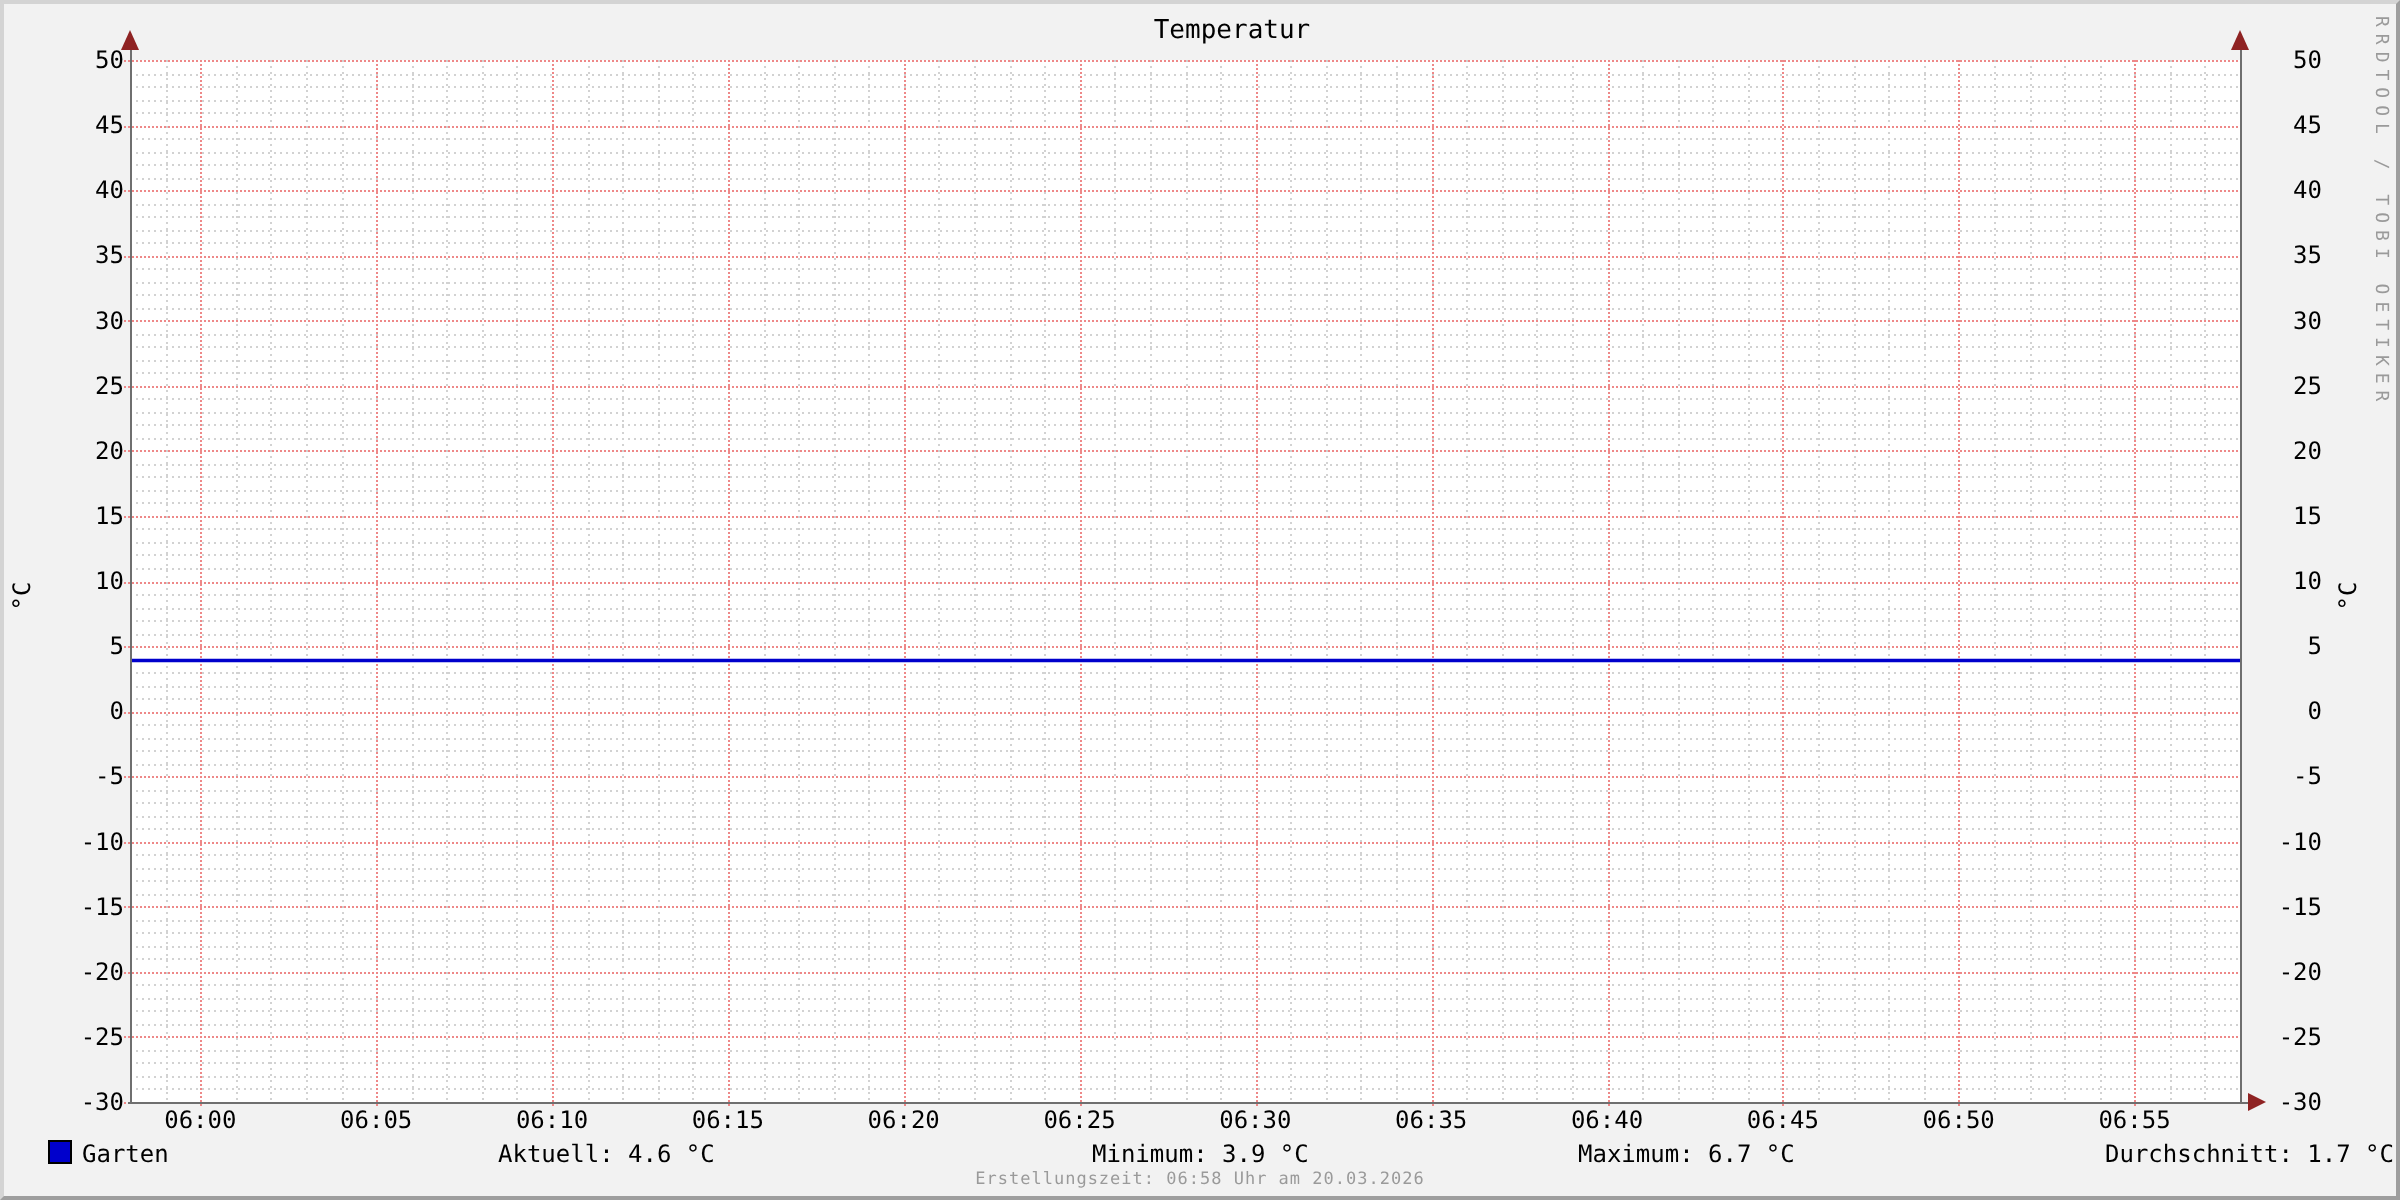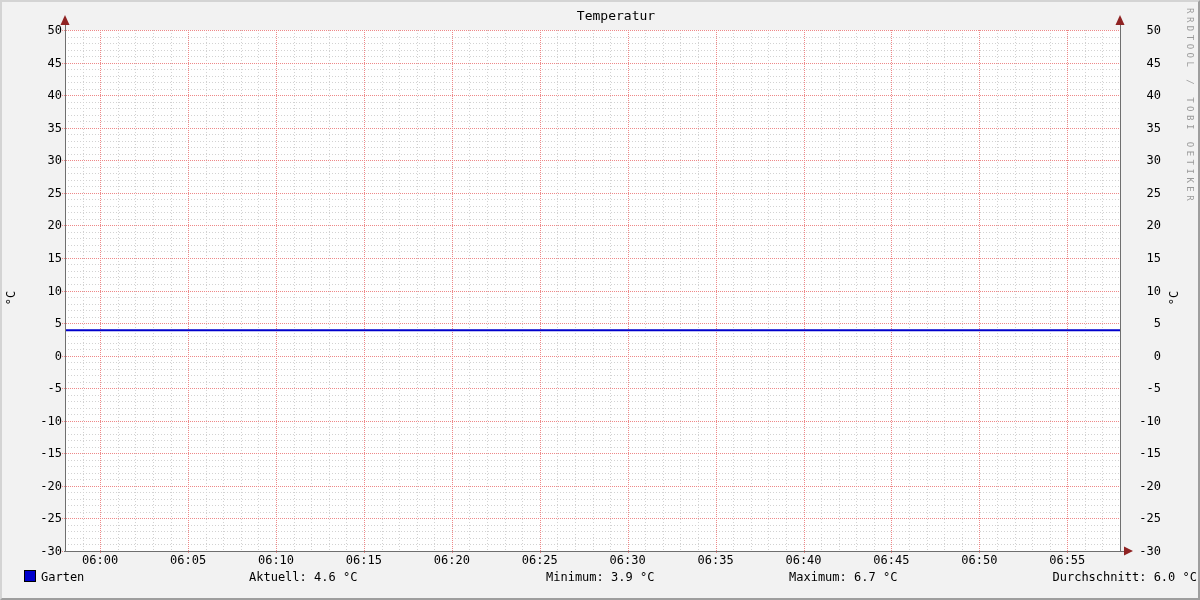--- a/index.html
+++ b/index.html
@@ -255,16 +255,17 @@
       <text x="977.3333333333334" y="562" text-anchor="middle" fill="#000000" font-size="12px" font-family="&quot;DejaVu Sans Mono&quot;,&quot;Liberation Mono&quot;,monospace">06:50</text>
       <text x="1065.25" y="562" text-anchor="middle" fill="#000000" font-size="12px" font-family="&quot;DejaVu Sans Mono&quot;,&quot;Liberation Mono&quot;,monospace">06:55</text>
     </svg>
 
   <div class="legend-row">
     <span class="swatch" style="background: rgb(0, 0, 204);"></span>
     <span class="legend-text series-name">Garten</span>
     <span class="legend-text stat-aktuell">Aktuell: 4.6 °C</span>
     <span class="legend-text stat-minimum">Minimum: 3.9 °C</span>
     <span class="legend-text stat-maximum">Maximum: 6.7 °C</span>
-    <span class="legend-text stat-durchschnitt">Durchschnitt: 6.0 °C</span>
+    <span class="legend-text stat-durchschnitt">Durchschnitt: 1.7 °C</span>
   </div>
 
+  <div class="footer">Erstellungszeit: 06:58 Uhr am 20.03.2026</div>
 </div>
 
 </body></html>

